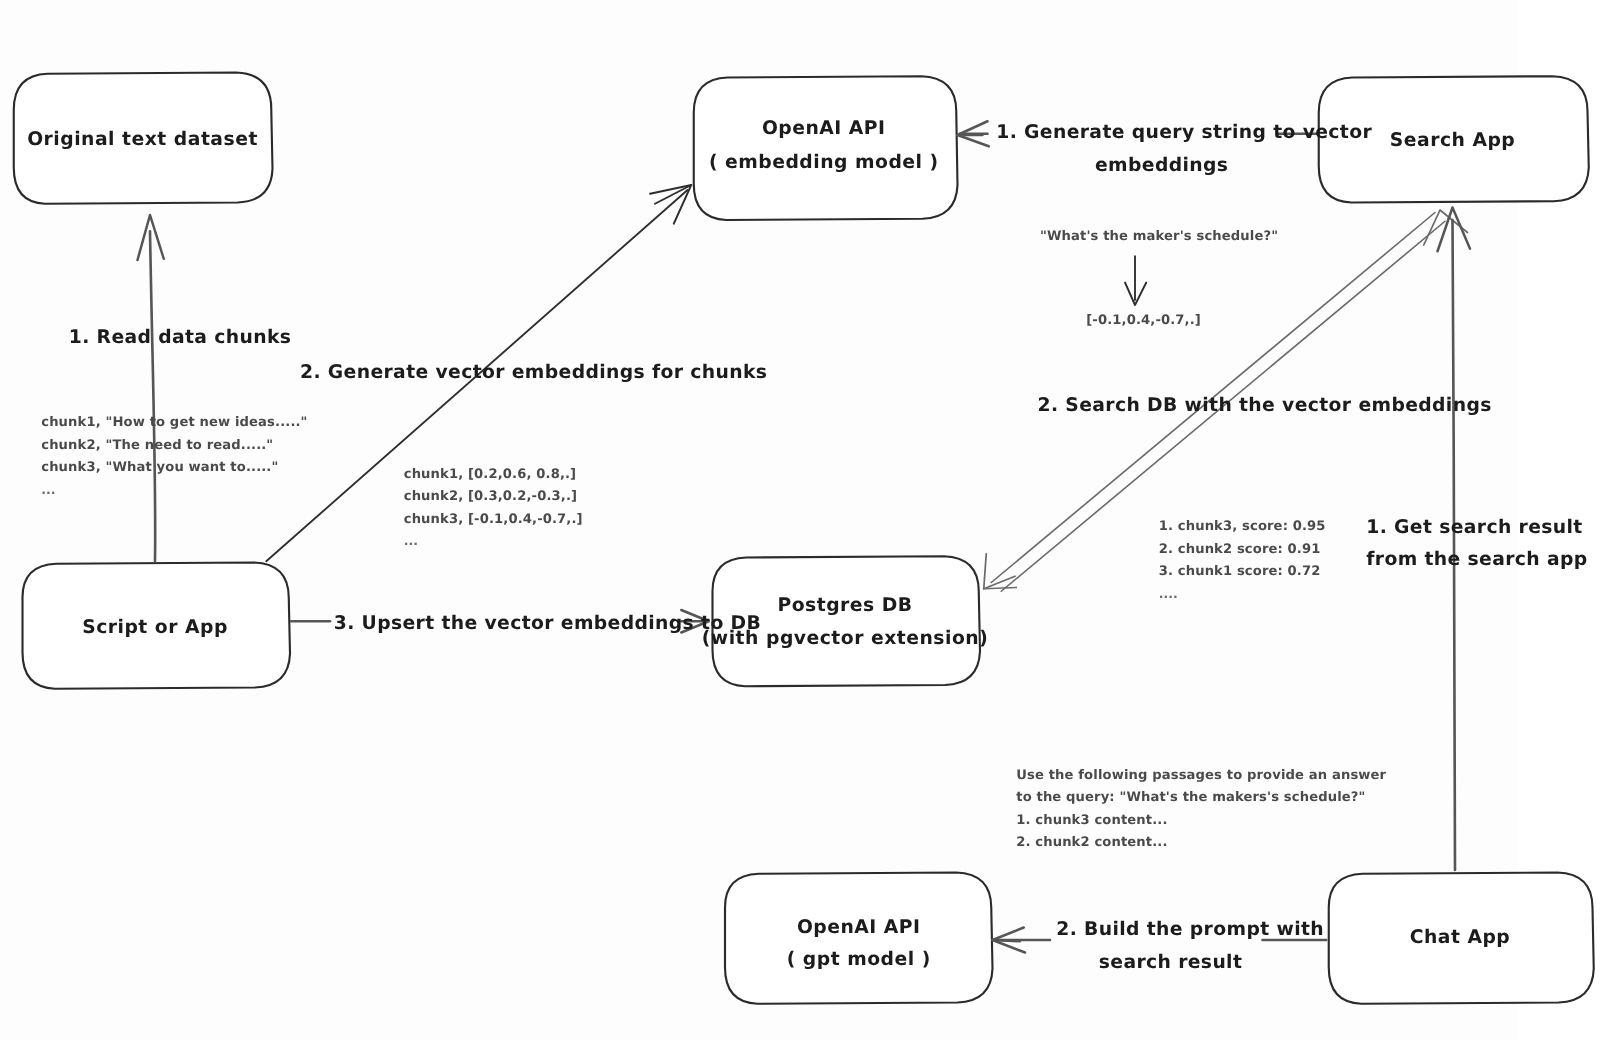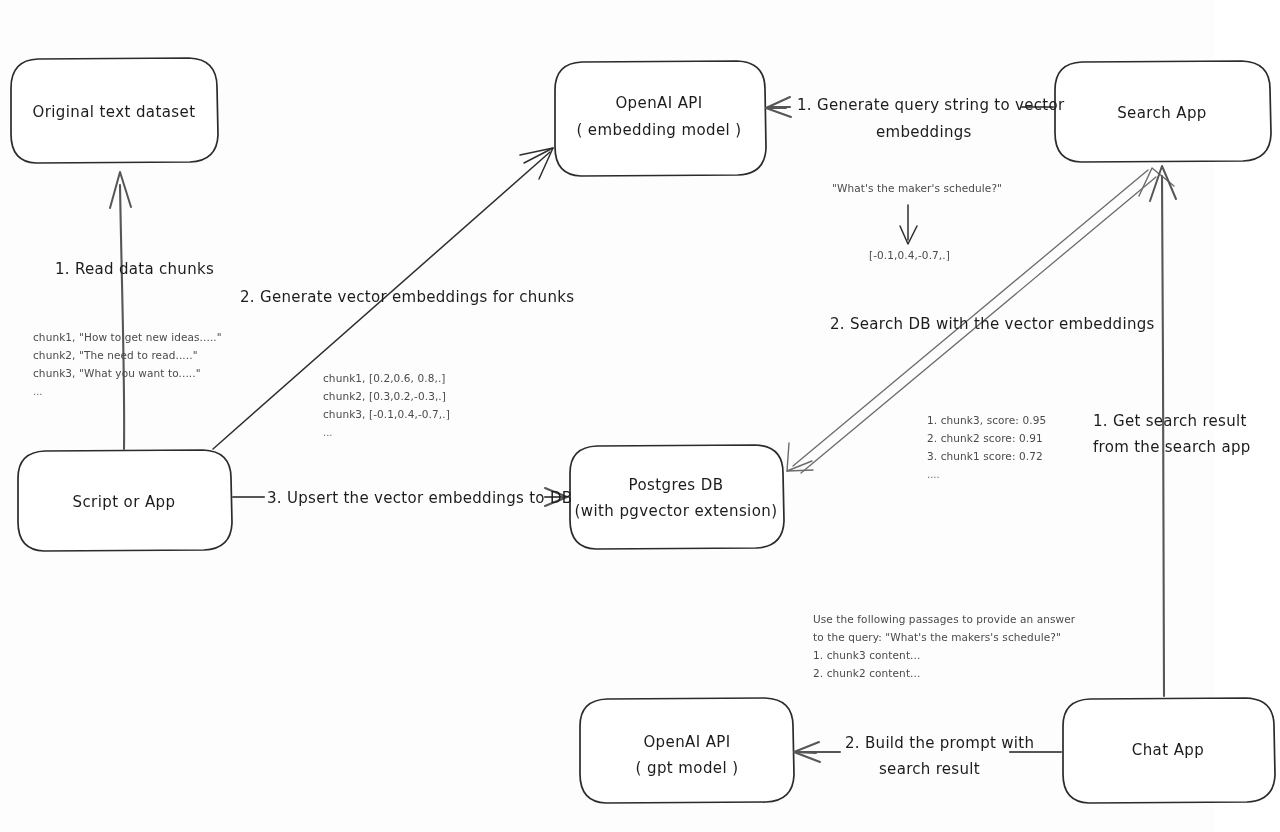--- a/index.html
+++ b/index.html
@@ -13,20 +13,21 @@
     height: 832px;
     overflow: hidden;
     font-family: "DejaVu Sans", sans-serif;
     position: relative;
   }
   #diagram-root {
     position: relative;
     width: 1214px;
     height: 832px;
     background: #fdfdfd;
+    font-weight: bold;
   }
   svg#canvas {
     position: absolute;
     top: 0;
     left: 0;
     width: 1280px;
     height: 832px;
   }
   .node-box {
     fill: #ffffff;

